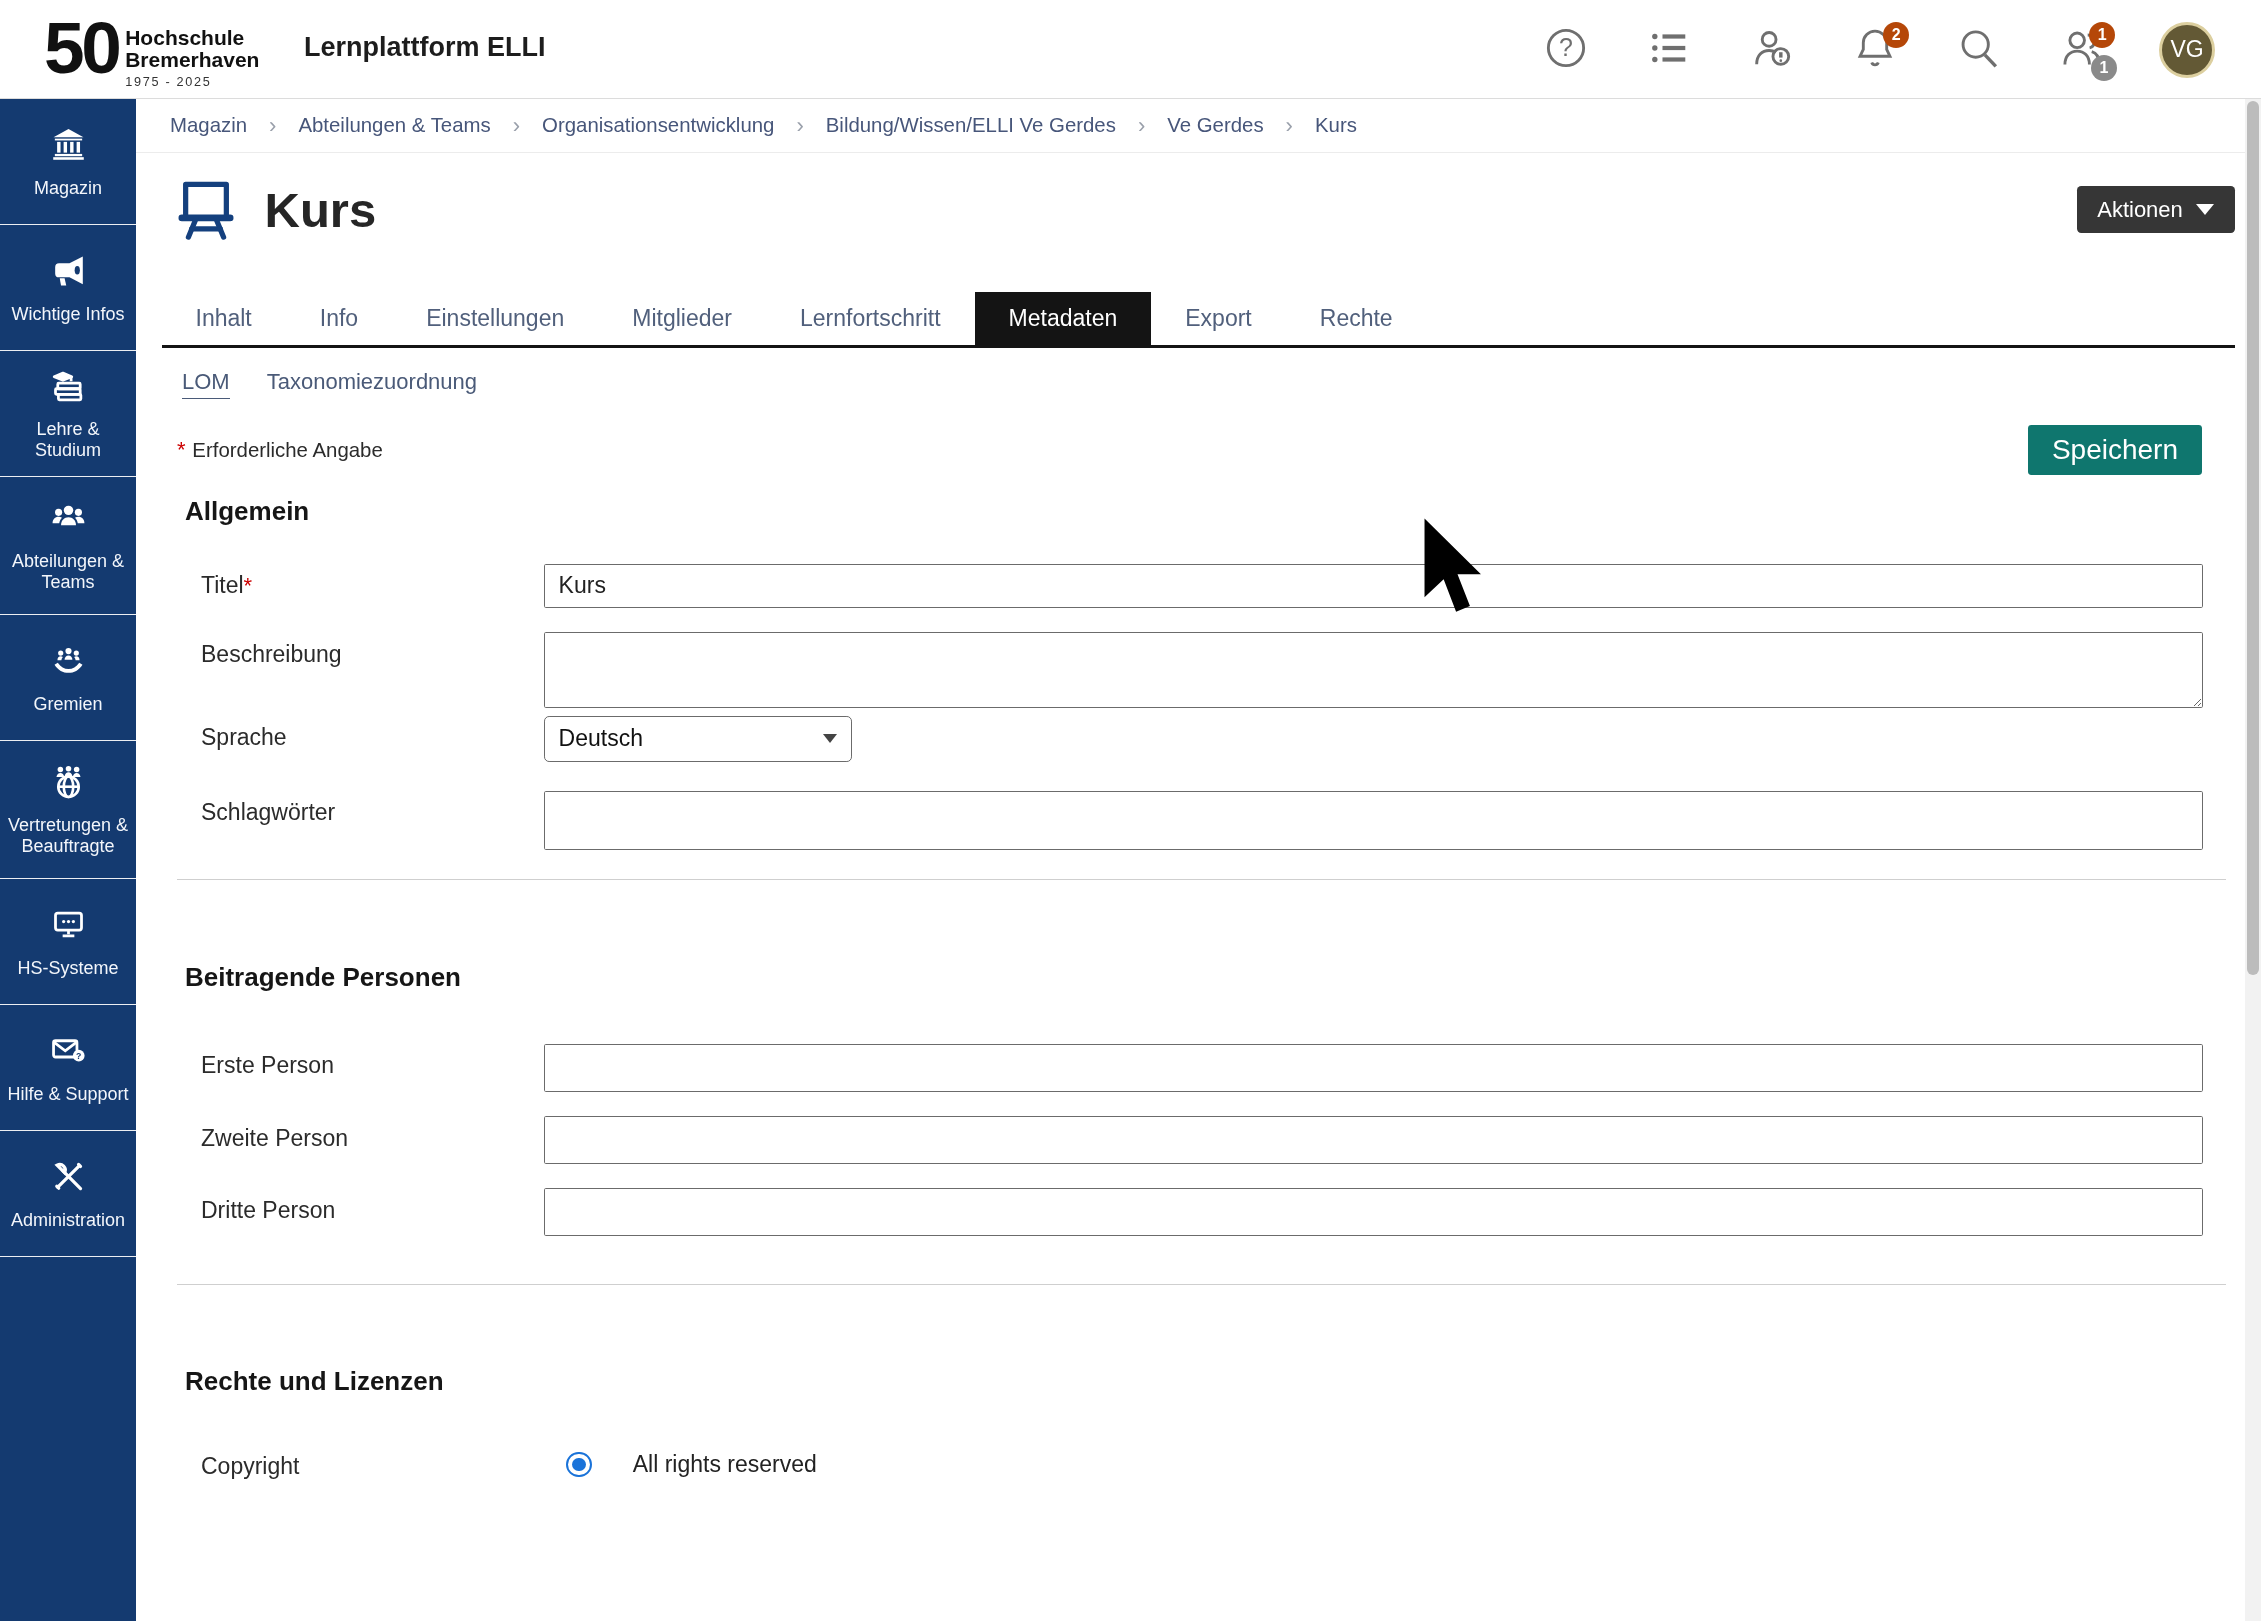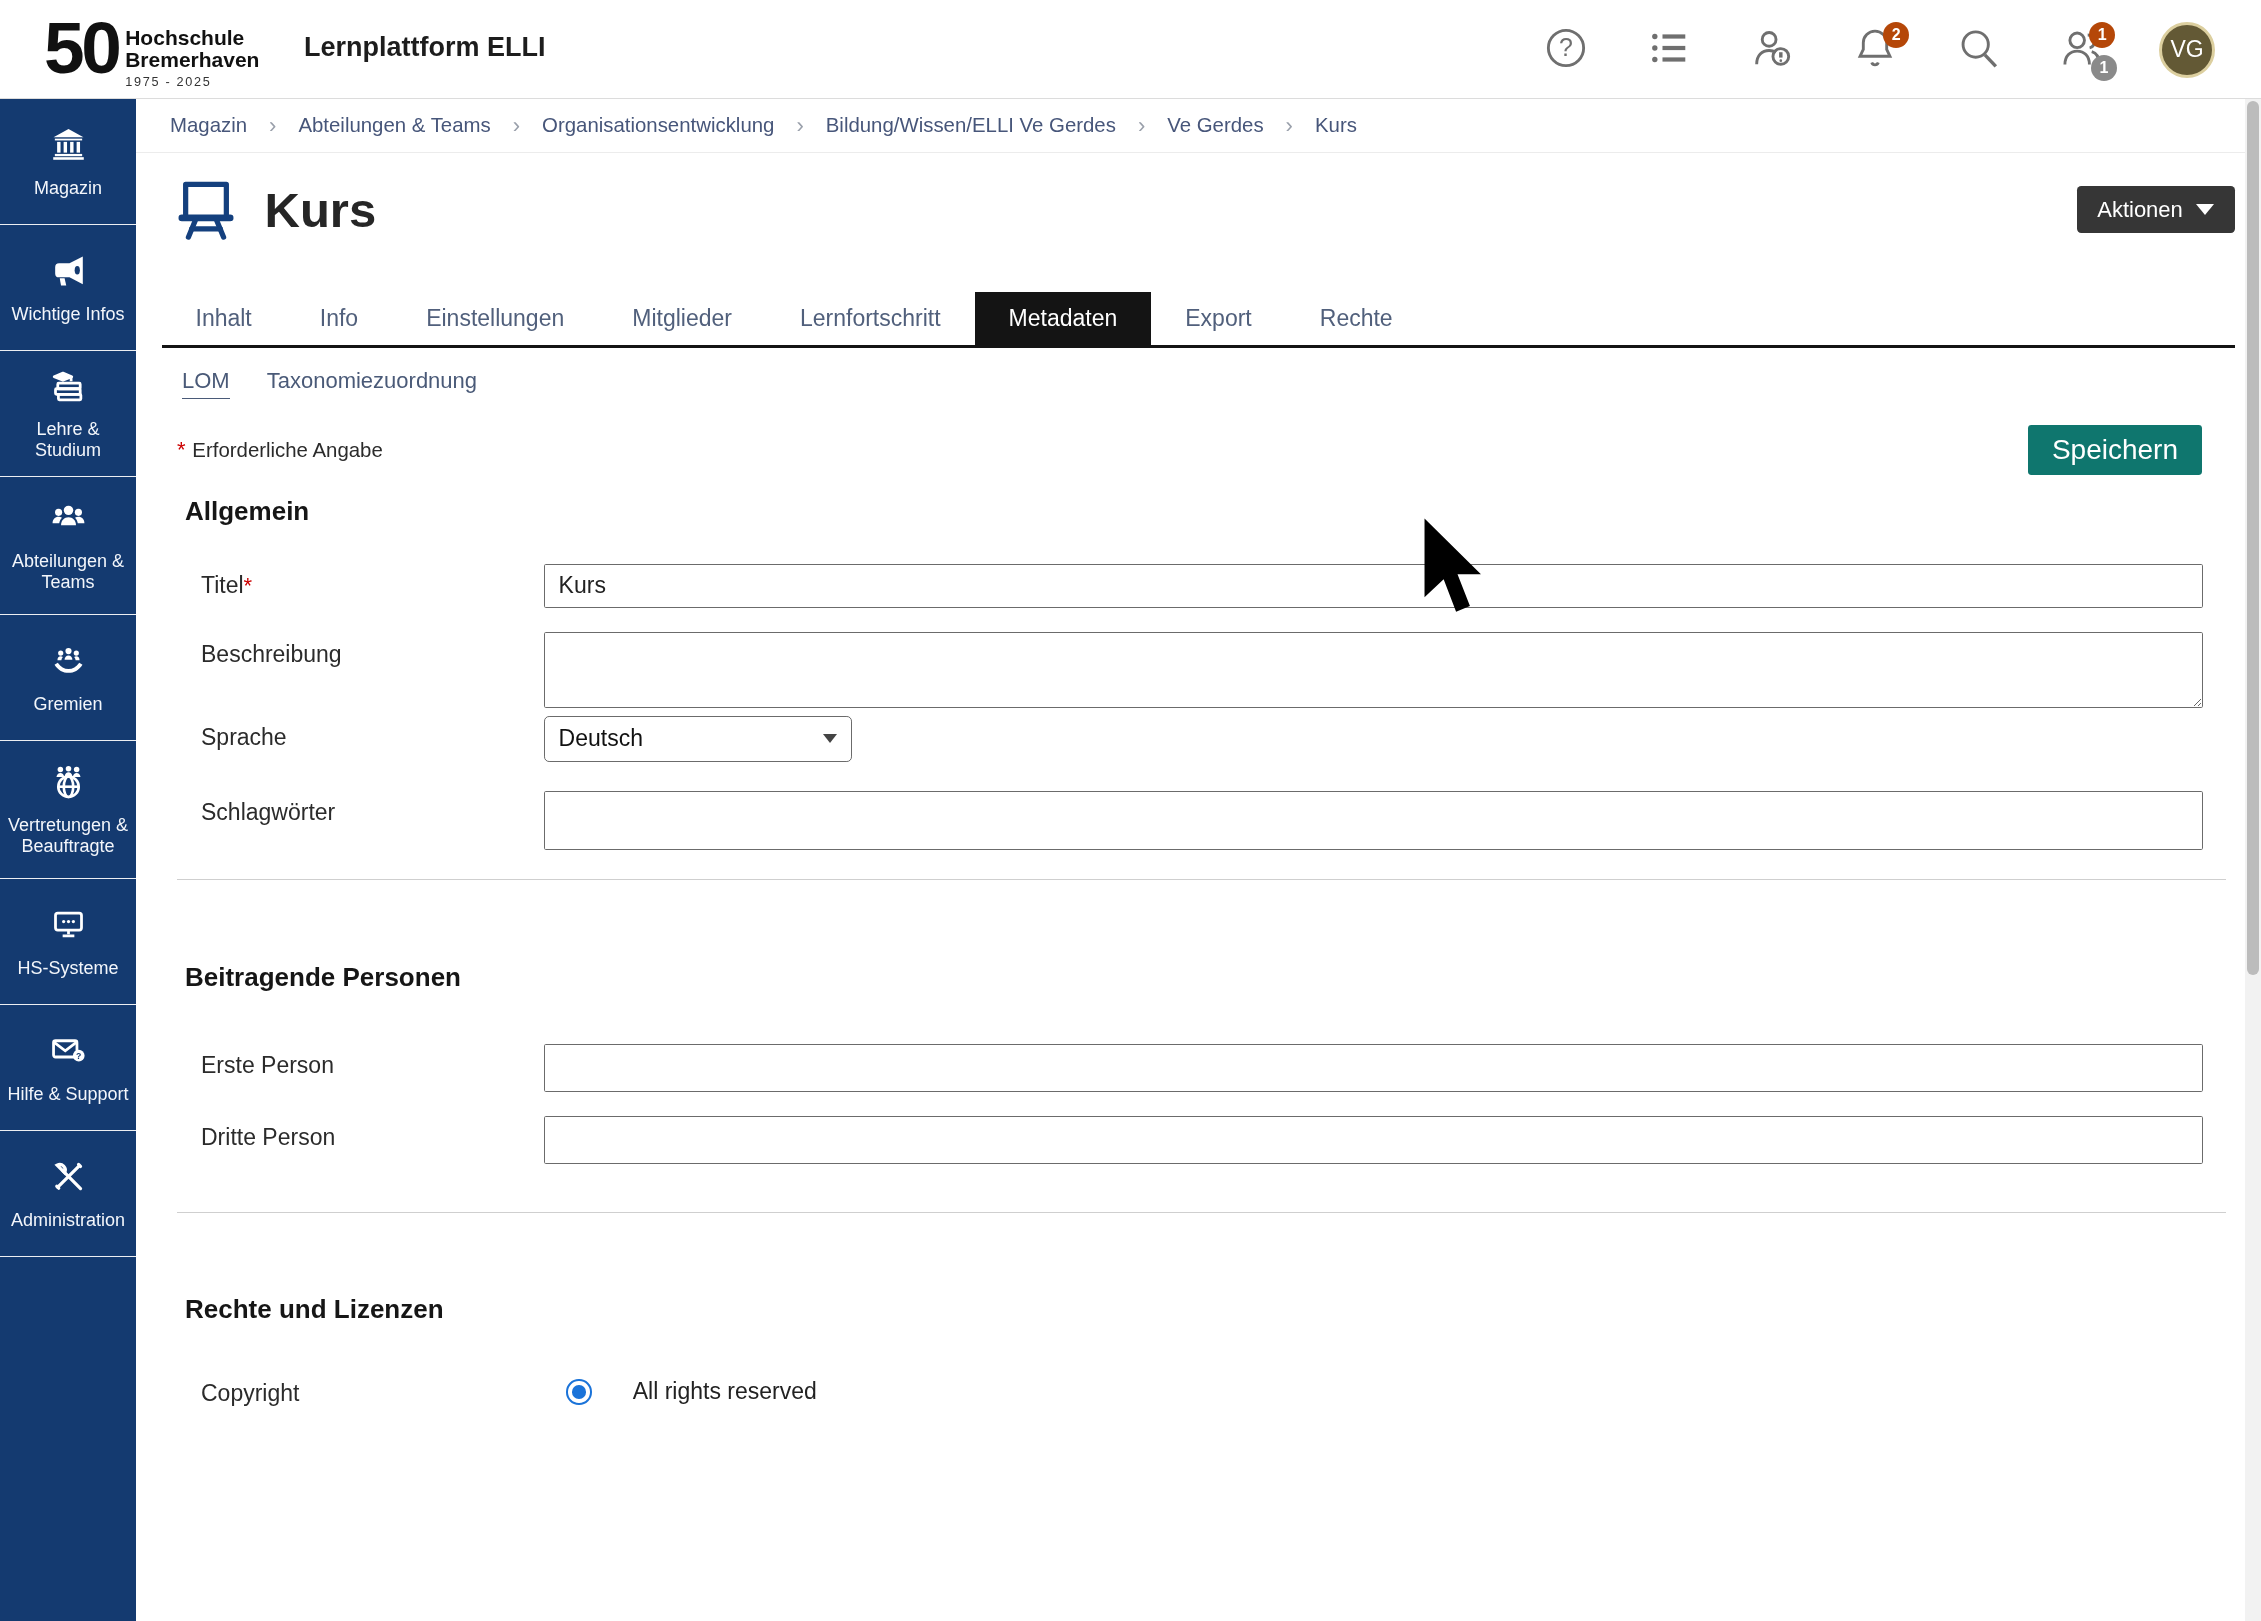--- a/index.html
+++ b/index.html
@@ -56,21 +56,21 @@
                  font-size:22px; padding:10.2px 20.4px; display:flex; align-items:center; gap:13.6px; cursor:pointer;
                  font-family:inherit; }
   .caret-down { width:0; height:0; border-left:9.3px solid transparent; border-right:9.3px solid transparent;
                 border-top:11px solid #fff; display:inline-block; }
 
   .tabs { margin:48px 10.2px 0 25.5px; height:56px; display:flex; align-items:stretch; border-bottom:3.4px solid #141414; }
   .tab { background:none; border:none; font-family:inherit; font-size:23px; color:#51607c; padding:0 34px;
          cursor:pointer; display:flex; align-items:center; }
   .tab.active { background:#141414; color:#fff; }
 
-  .subtabs { margin:20.4px 0 0 46px; display:flex; gap:37px; height:31px; align-items:flex-start; }
+  .subtabs { margin:20.4px 0 0 46px; display:flex; gap:37px; height:31px; align-items:center; }
   .subtab { background:none; border:none; font-family:inherit; font-size:22px; color:#4a5a78; cursor:pointer;
             padding:0 0 3.4px 0; }
   .subtab.active { border-bottom:1.7px solid #4a5a78; }
 
   .meta-banner { margin:39px 6.8px 0 24px; height:81px; background:#efefef; display:flex; align-items:center;
                  justify-content:center; gap:22px; cursor:pointer; }
   .meta-banner svg { width:53px; height:53px; }
   .meta-banner-label { font-size:24.6px; color:#2b2b2b; }
 
   .form-toolbar { margin-top:25.5px; padding:0 43px 0 41px; display:flex; align-items:center; }
@@ -401,20 +401,24 @@
     </div>
 
     <hr class="hr">
 
     <h3 class="section-h sec-contrib">Beitragende Personen</h3>
 
     <div class="form-row row-p1">
       <label class="form-label">Erste Person</label>
       <div class="form-field"><input class="txt-input person-input" style=""></div>
     </div>
+    <div class="form-row row-p2">
+      <label class="form-label">Zweite Person</label>
+      <div class="form-field"><input class="txt-input person-input" style=""></div>
+    </div>
     <div class="form-row row-p3">
       <label class="form-label">Dritte Person</label>
       <div class="form-field"><input class="txt-input person-input" style=""></div>
     </div>
 
     <hr class="hr2">
 
     <h3 class="section-h sec-rights">Rechte und Lizenzen</h3>
 
     <div class="form-row row-copyright">

